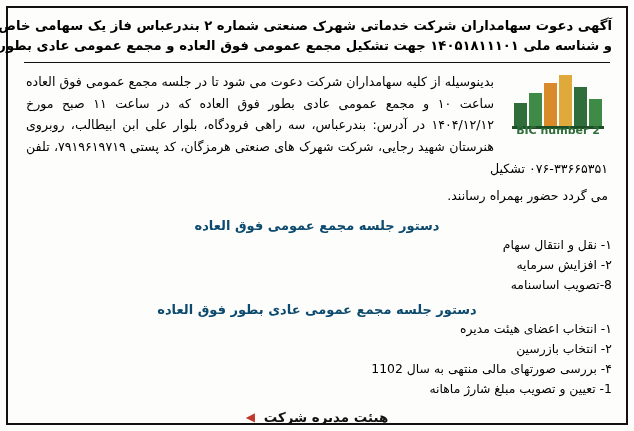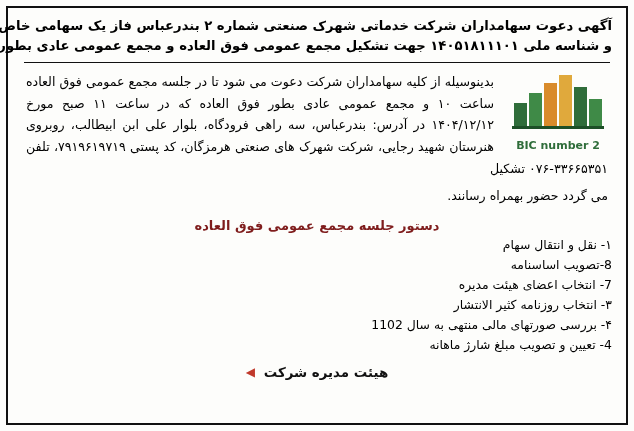--- a/index.html
+++ b/index.html
@@ -68,21 +68,21 @@
   .logo-bars {
     position: absolute;
     left: 8px;
     top: 4px;
     width: 92px;
     height: 56px;
   }
   .logo-caption {
     position: absolute;
     left: 0;
-    bottom: 1px;
+    bottom: 16px;
     width: 108px;
     text-align: center;
     font-size: 11px;
     font-weight: bold;
     color: #2f6d3a;
     font-family: "DejaVu Sans", "Liberation Sans", sans-serif;
     direction: ltr;
   }
   .para {
     font-size: 12.6px;
@@ -95,21 +95,21 @@
   }
   .para .last-line {
     display: block;
     text-align: center;
   }
   .section-head {
     font-weight: bold;
     font-size: 13px;
     text-align: center;
     margin: 7px 0 2px 0;
-    color: #7f1d1d;
+    color: #0c4a6e;
   }
   .item {
     font-size: 12.4px;
     line-height: 1.62;
     text-align: right;
     color: #000;
   }
   .footer {
     margin-top: 10px;
     text-align: center;
@@ -159,26 +159,28 @@
         </div>
 
         <p class="para">بدینوسیله از کلیه سهامداران شرکت دعوت می شود تا در جلسه مجمع عمومی فوق العاده ساعت ۱۰ و مجمع عمومی عادی بطور فوق العاده که در ساعت ۱۱ صبح مورخ ۱۴۰۴/۱۲/۱۲ در آدرس: بندرعباس، سه راهی فرودگاه، بلوار علی ابن ابیطالب، روبروی هنرستان شهید رجایی، شرکت شهرک های صنعتی هرمزگان، کد پستی ۷۹۱۹۶۱۹۷۱۹، تلفن ۳۳۶۶۵۳۵۱-۰۷۶ تشکیل</p>
         <div class="para">
           <span class="last-line">می گردد حضور بهمراه رسانند.</span>
         </div>
       </div>
 
       <div class="section-head">دستور جلسه مجمع عمومی فوق العاده</div>
       <div class="item">۱- نقل و انتقال سهام</div>
+      <div class="item">۲- افزایش سرمایه</div>
       <div class="item">8-تصویب اساسنامه</div>
 
-      <div class="item">7- انتخاب اعضای هیئت مدیره</div>
-      <div class="item">۳- انتخاب روزنامه کثیر الانتشار</div>
+      <div class="section-head">دستور جلسه مجمع عمومی عادی بطور فوق العاده</div>
+      <div class="item">۱- انتخاب اعضای هیئت مدیره</div>
+      <div class="item">۲- انتخاب بازرسین</div>
       <div class="item">۴- بررسی صورتهای مالی منتهی به سال 1102</div>
-      <div class="item">4- تعیین و تصویب مبلغ شارژ ماهانه</div>
+      <div class="item">1- تعیین و تصویب مبلغ شارژ ماهانه</div>
 
       <div class="footer">
         <span>هیئت مدیره شرکت</span>
         <span class="marker">◀</span>
       </div>
 
     </div>
   </div>
 </div>
 

